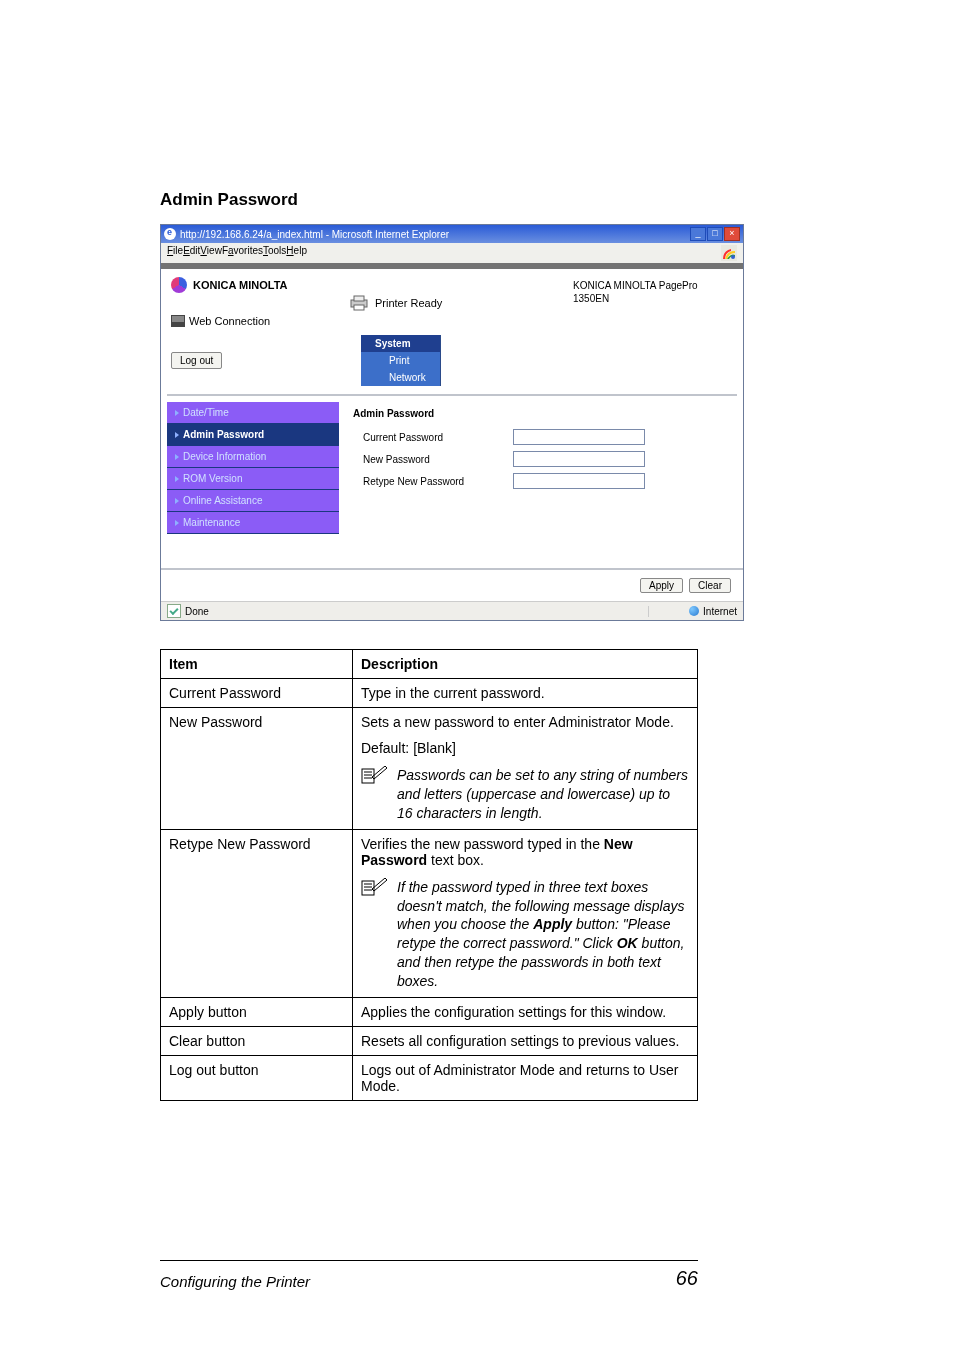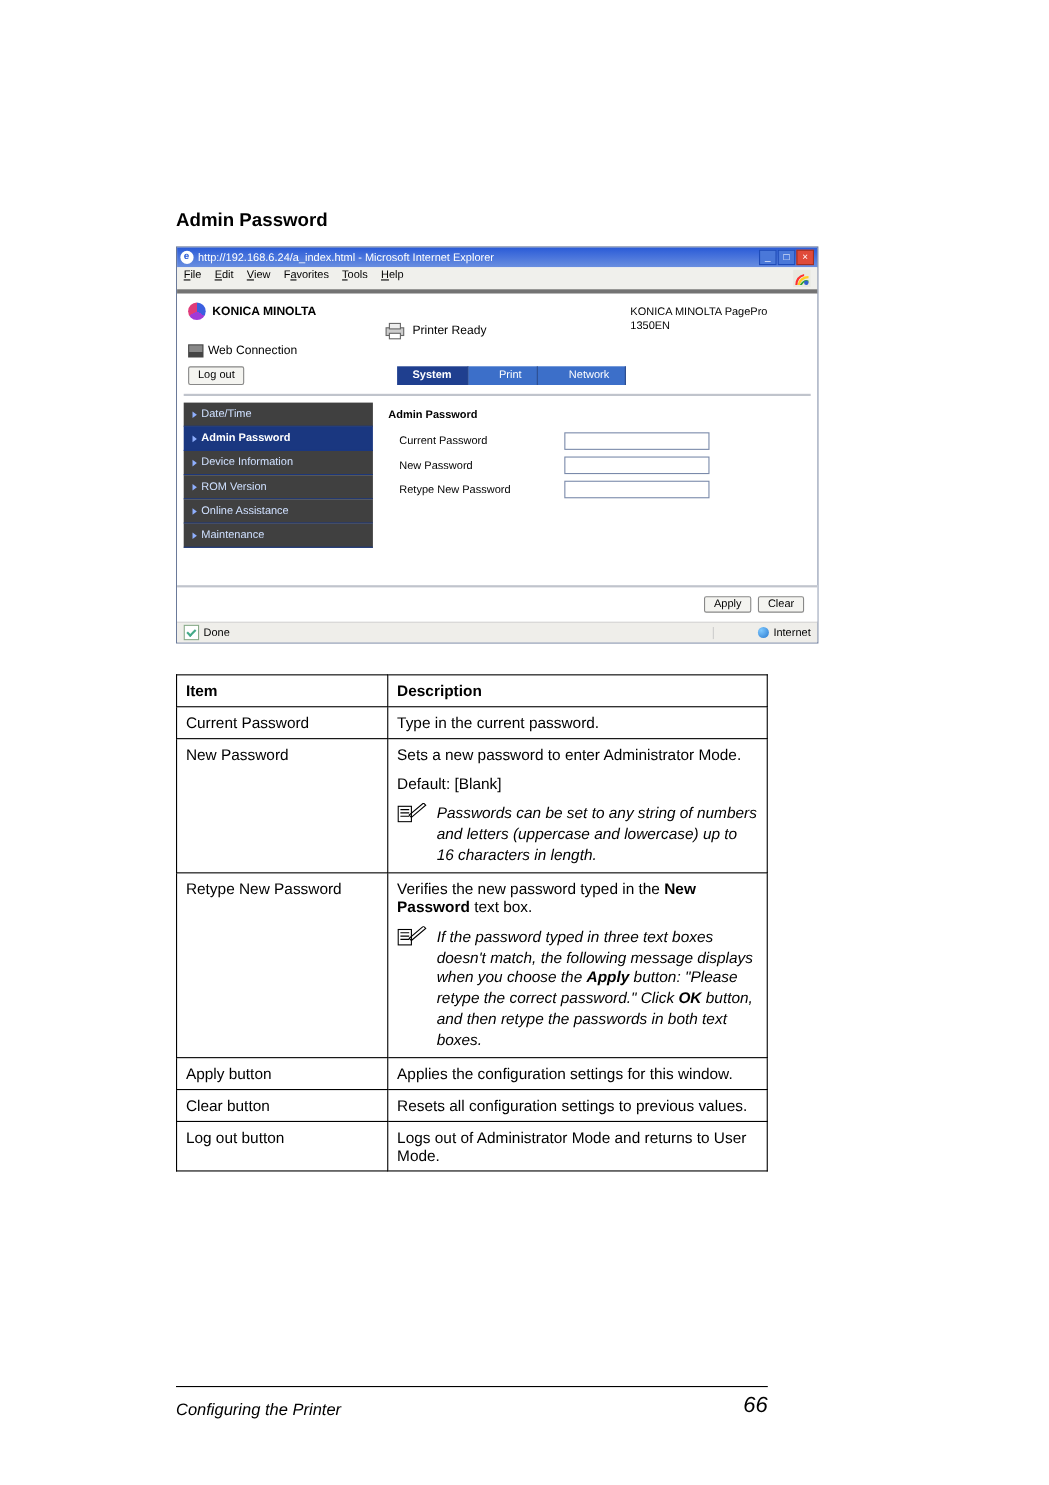--- a/index.html
+++ b/index.html
@@ -53,24 +53,23 @@
     background:#4a78d9;
     border:1px solid #1e4bb8;
     color:#fff;
     font-size:9px;
     line-height:10px;
     text-align:center;
   }
   .winbtn.close { background:#e04b3a; border-color:#a12f21;}
   .menubar {
     display:flex;
-    gap:12px;
     padding:2px 6px;
     background:#f0f0ec;
-    border-bottom:4px solid #737373;
+    border-bottom:6px solid #737373;
     font-size:10px;
     justify-content:space-between;
   }
   .menubar span { position:relative; }
   .menubar span u { text-decoration: underline; }
   .ielogo {
     margin-left:auto;
     width:16px; height:16px;
   }
   .menubar .ielogo svg { display:block; }
@@ -123,21 +122,21 @@
     gap:12px;
   }
   .logout-wrap { width:178px;}
   .logout-btn {
     border:1px solid #888;
     background:#f4f4f0;
     padding:2px 8px;
     font-size:10px;
     border-radius:2px;
   }
-  .tabs { display:flex; }
+  .tabs { display:flex;flex-direction:column; }
   .tab {
     padding:3px 14px;
     font-size:10px;
     color:#fff;
     border-right:1px solid #2a4a8a;
   }
   .tab.active { background:#1f3f8f; font-weight:bold;}
   .tab.inactive { background:#3c6fc9;padding-left:28px;}
   .divider-row {
     height:2px;
@@ -149,21 +148,21 @@
     padding:6px;
     gap:6px;
     min-height:160px;
   }
   .sidebar {
     width:172px;
     display:flex;
     flex-direction:column;
   }
   .side-item {
-    background:#404040;
+    background:#8b5cf6;
     color:#cfe0ff;
     font-size:10px;
     padding:5px 8px;
     border-bottom:1px solid #1a3780;
     display:flex;
     align-items:center;
     gap:4px;
   }
   .side-item.selected {
     background:#1a3780;

